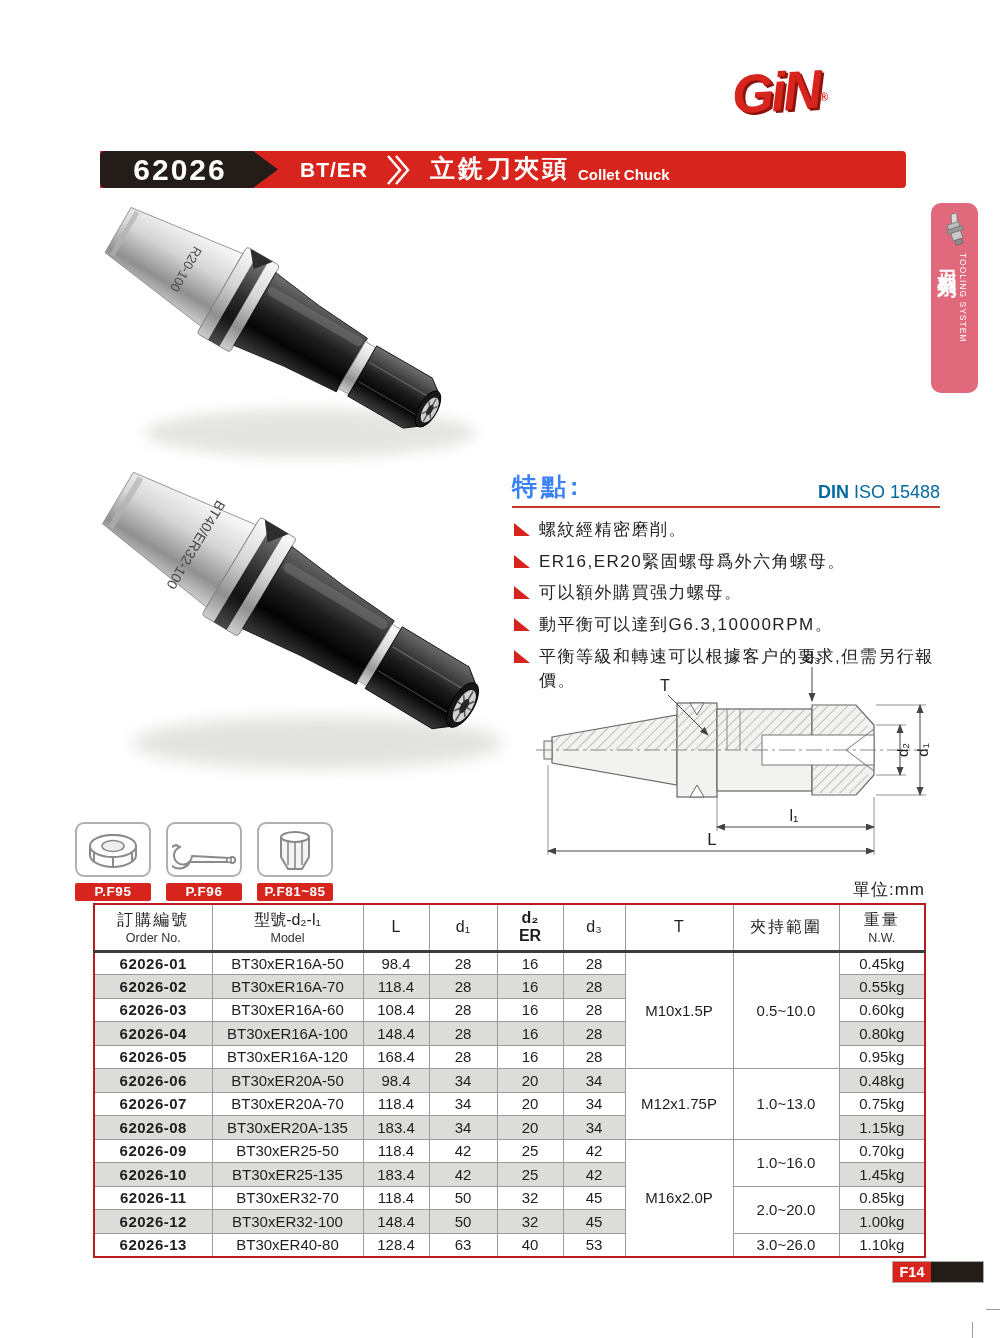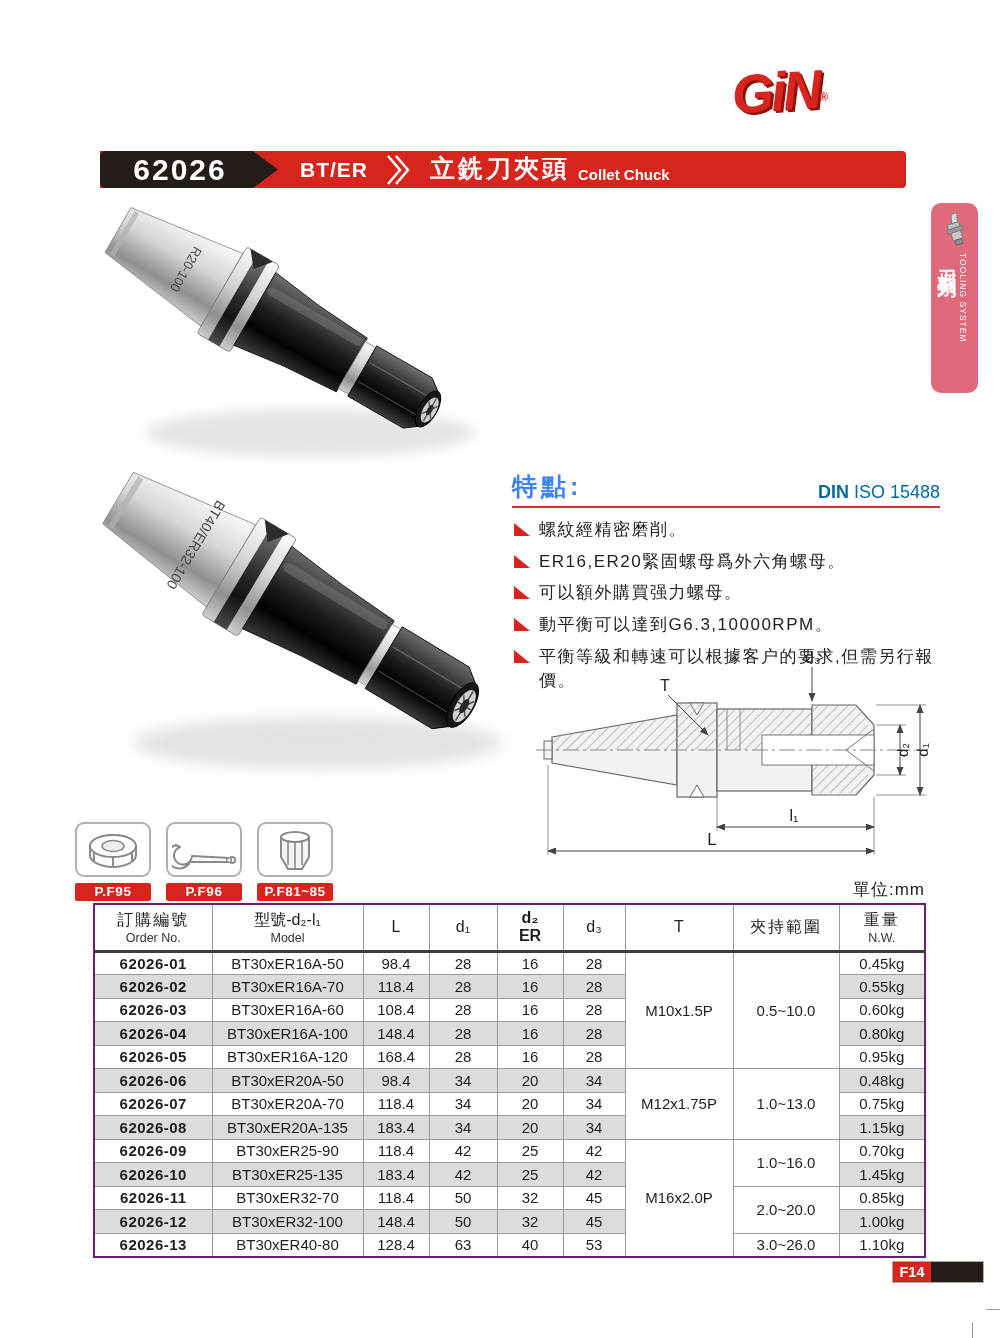--- a/index.html
+++ b/index.html
@@ -61,21 +61,21 @@
                display:flex; align-items:center; justify-content:center; }
   .thumb-badge { margin-top:6px; background:#d7251d; color:#fff; font-size:13.5px; font-weight:bold;
                  border-radius:2px; padding:1px 0 2px 0; letter-spacing:0.5px; }
 
   
   .unit-note { position:absolute; left:780px; top:878px; width:145px; text-align:right;
                font-size:17px; color:#222; letter-spacing:1px; }
 
   
   .spec-table { position:absolute; left:93px; top:903px; border-collapse:collapse; table-layout:fixed;
-                width:831px; background:#fff; border:2px solid #701a75; }
+                width:831px; background:#fff; border:2px solid #b91c1c; }
   .spec-table th, .spec-table td { border:1px solid #9a9a9a; text-align:center; vertical-align:middle;
                 color:#1e1e1e; overflow:hidden; }
   .spec-table thead th { height:47px; border-bottom:3px solid #3c3c3c; background:#fff; font-weight:normal; }
   .spec-table tbody td { height:23.5px; font-size:15px; }
   .hz { font-size:16px; letter-spacing:2px; }
   .he { font-size:12.5px; color:#333; }
   .hs { font-size:16px; font-weight:bold; }
   .spec-table tr.alt td { background:#dcdcdb; }
   .spec-table td.mc { background:#fff !important; font-size:15px; }
   .spec-table td.order { font-weight:bold; letter-spacing:0.5px; }
@@ -457,21 +457,21 @@
         <td class="order">62026-08</td>
         <td>BT30xER20A-135</td>
         <td>183.4</td>
         <td>34</td>
         <td>20</td>
         <td>34</td>
         <td>1.15kg</td>
       </tr>
       <tr>
         <td class="order">62026-09</td>
-        <td>BT30xER25-90</td>
+        <td>BT30xER25-50</td>
         <td>118.4</td>
         <td>42</td>
         <td>25</td>
         <td>42</td>
         <td class="mc" rowspan="5">M16x2.0P</td>
         <td class="mc" rowspan="2">1.0~16.0</td>
         <td>0.70kg</td>
       </tr>
       <tr class="alt">
         <td class="order">62026-10</td>

